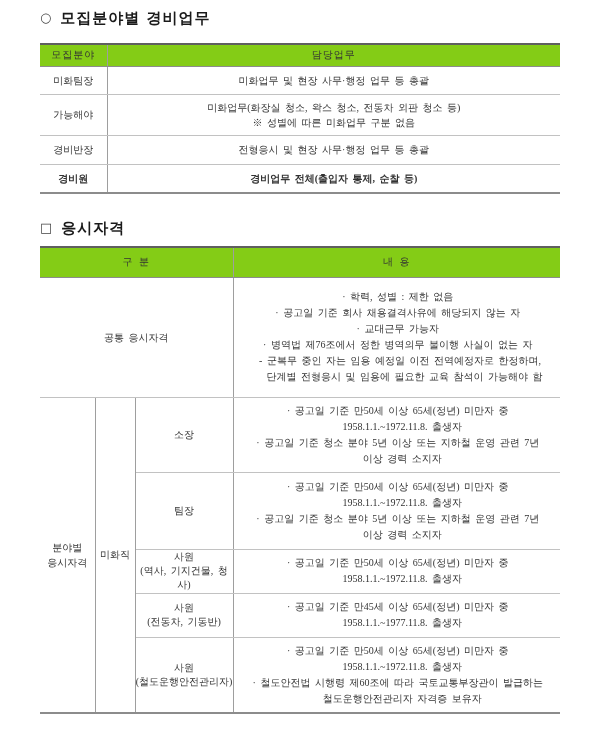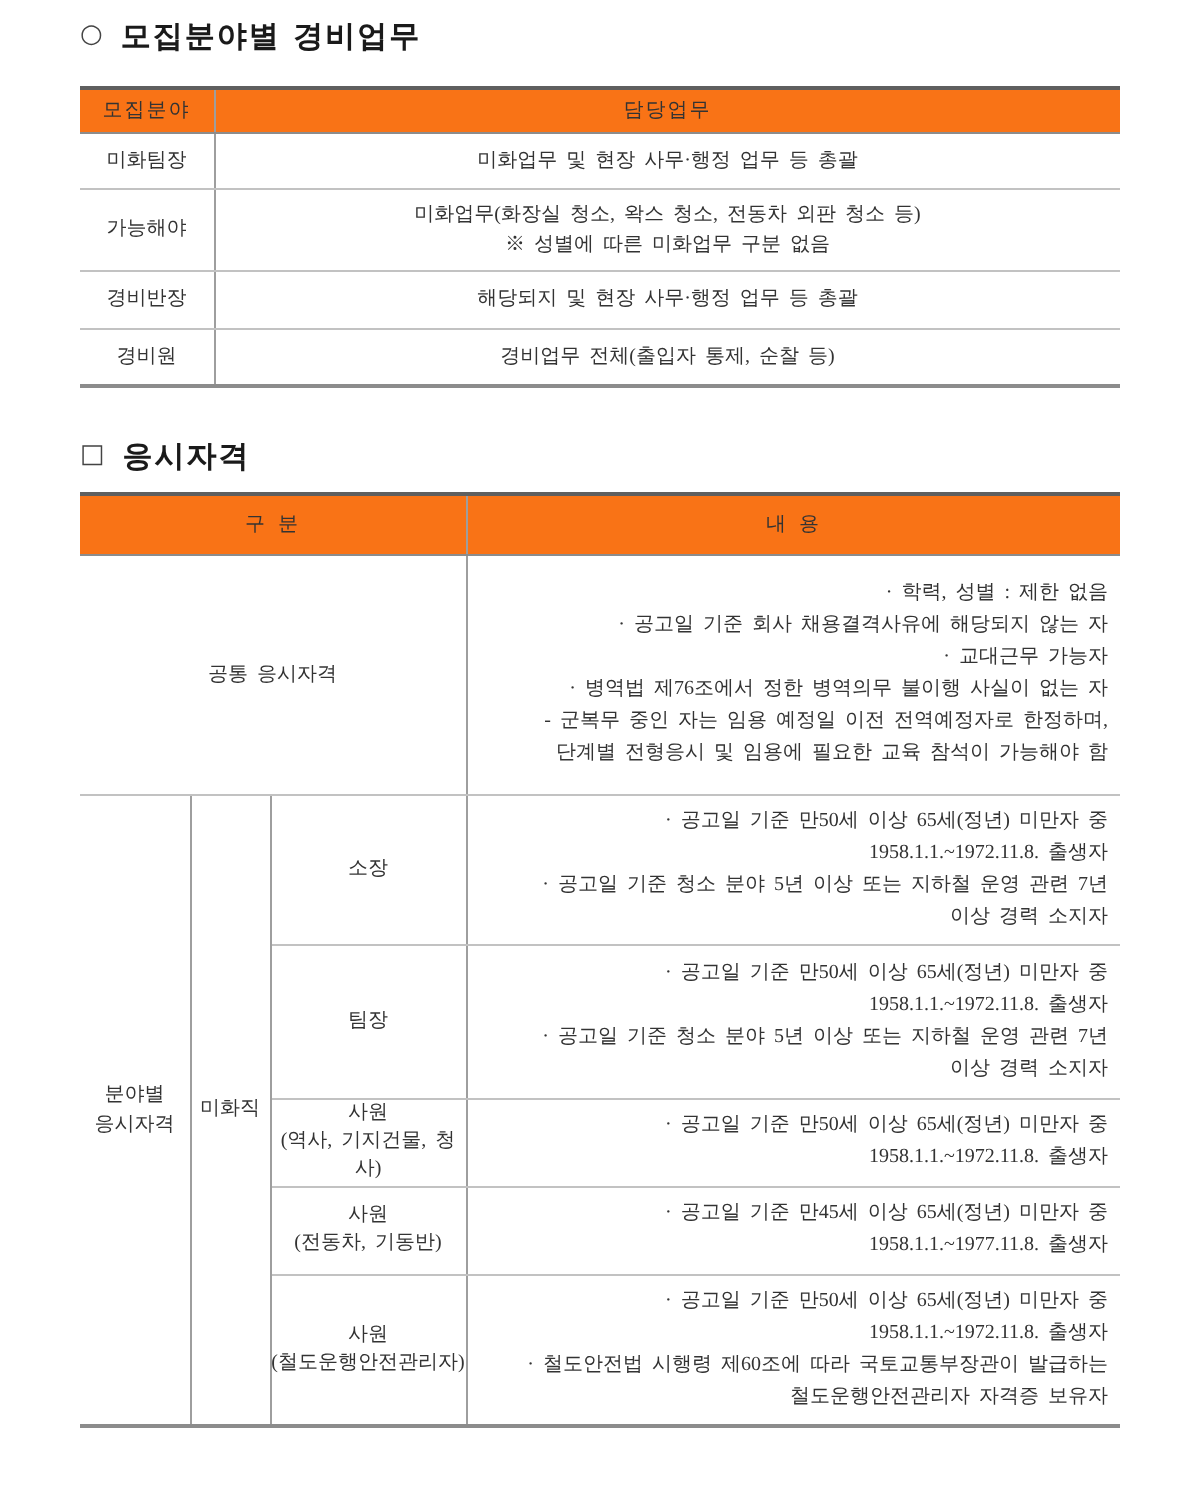--- a/index.html
+++ b/index.html
@@ -48,52 +48,52 @@
   th, td {
     border: 1px solid;
     border-color: #c2c2c2 #9e9e9e; 
     vertical-align: middle;
     word-spacing: 2px;
   }
   tr > *:first-child { border-left: none; }
   tr > *:last-child  { border-right: none; }
 
   th {
-    background: #f97316;
+    background: #84cc16;
     font-weight: normal;
     text-align: center;
     border-bottom: 1px solid #8c8c8c;
     font-size: 10px;
     letter-spacing: 1px;
   }
   .t1 th { height: 22px; }
   .t2 th { height: 30px; }
 
   .center-cell {
     text-align: center;
     white-space: pre-line;
     line-height: 15px;
   }
   .content-cell {
-    text-align: right;
+    text-align: center;
     white-space: pre-wrap;
     line-height: 16px;
     padding: 5px 6px 5px 8px;
     word-spacing: 2px;
     margin-left: 31px;
   }
   .pos-cell { line-height: 14px; }
   .group-cell { line-height: 15px; }
 
   
   .t1 .r1 td { height: 29px; }
   .t1 .r2 td { height: 28px; }
   .t1 .r3 td { height: 41px; }
   .t1 .r4 td { height: 29px; }
-  .t1 .r5 td { height: 29px; }
+  .t1 .r5 td { height: 29px; font-weight: bold; }
 
   .t2 .rc  { height: 120px; }
   .t2 .rj1 { height: 74px; }
   .t2 .rj2 { height: 77px; }
   .t2 .rj3 { height: 44px; }
   .t2 .rj4 { height: 44px; }
   .t2 .rj5 { height: 75px; }
 </style>
 </head>
 <body>
@@ -119,21 +119,21 @@
         <td class="center-cell">미화팀장</td>
         <td class="center-cell">미화업무 및 현장 사무·행정 업무 등 총괄</td>
       </tr>
       <tr class="r3">
         <td class="center-cell">가능해야</td>
         <td class="center-cell">미화업무(화장실 청소, 왁스 청소, 전동차 외판 청소 등)
 ※ 성별에 따른 미화업무 구분 없음</td>
       </tr>
       <tr class="r4">
         <td class="center-cell">경비반장</td>
-        <td class="center-cell">해당되지 및 현장 사무·행정 업무 등 총괄</td>
+        <td class="center-cell">전형응시 및 현장 사무·행정 업무 등 총괄</td>
       </tr>
       <tr class="r5">
         <td class="center-cell">경비원</td>
         <td class="center-cell">경비업무 전체(출입자 통제, 순찰 등)</td>
       </tr>
     </tbody>
   </table>
 
   <div class="section-title st2">
     <span class="marker">□</span>

